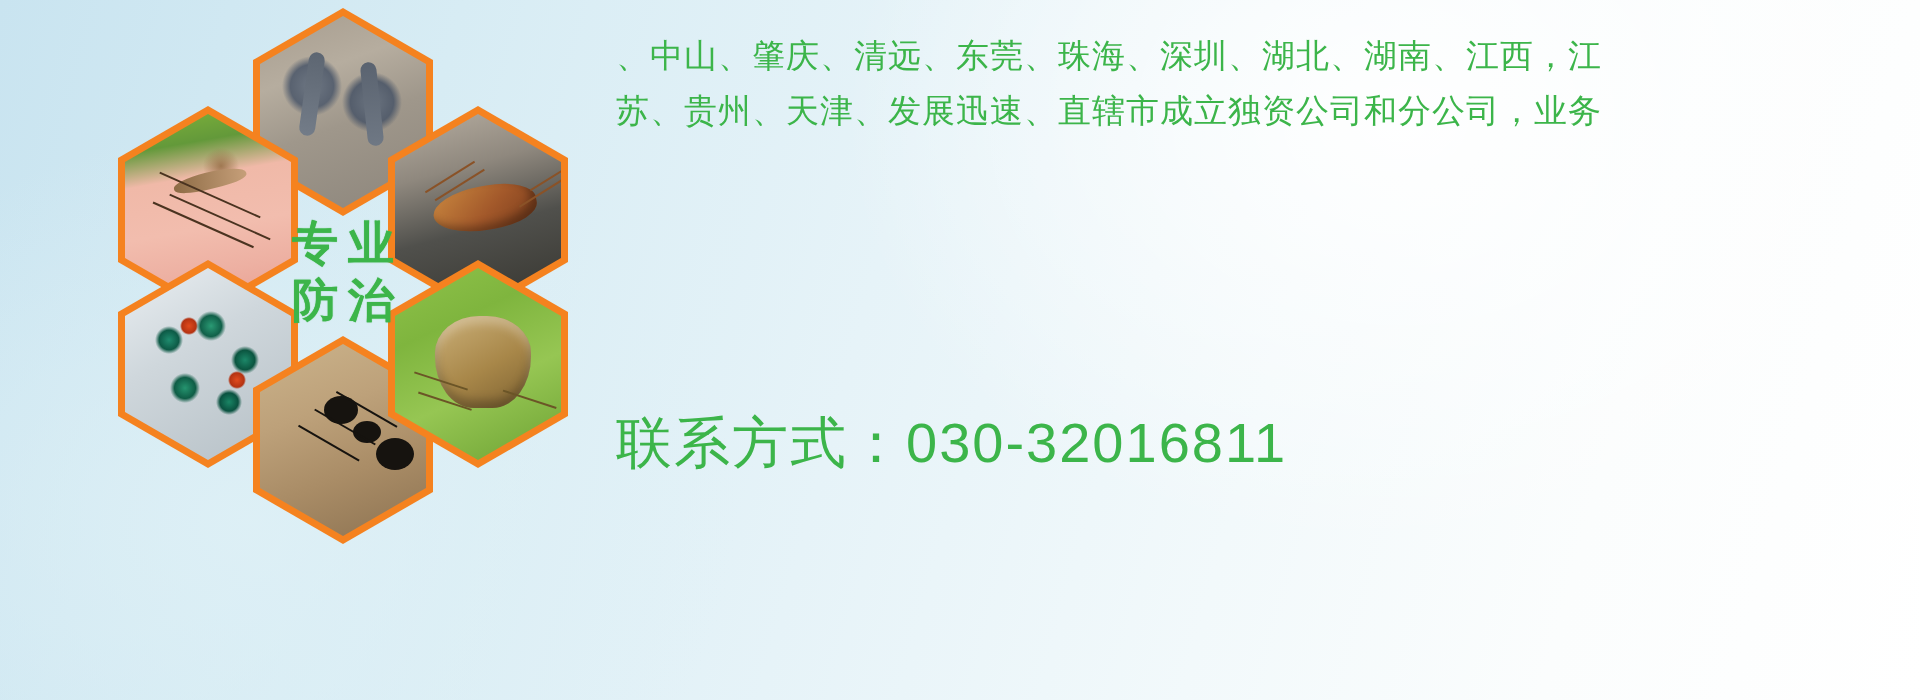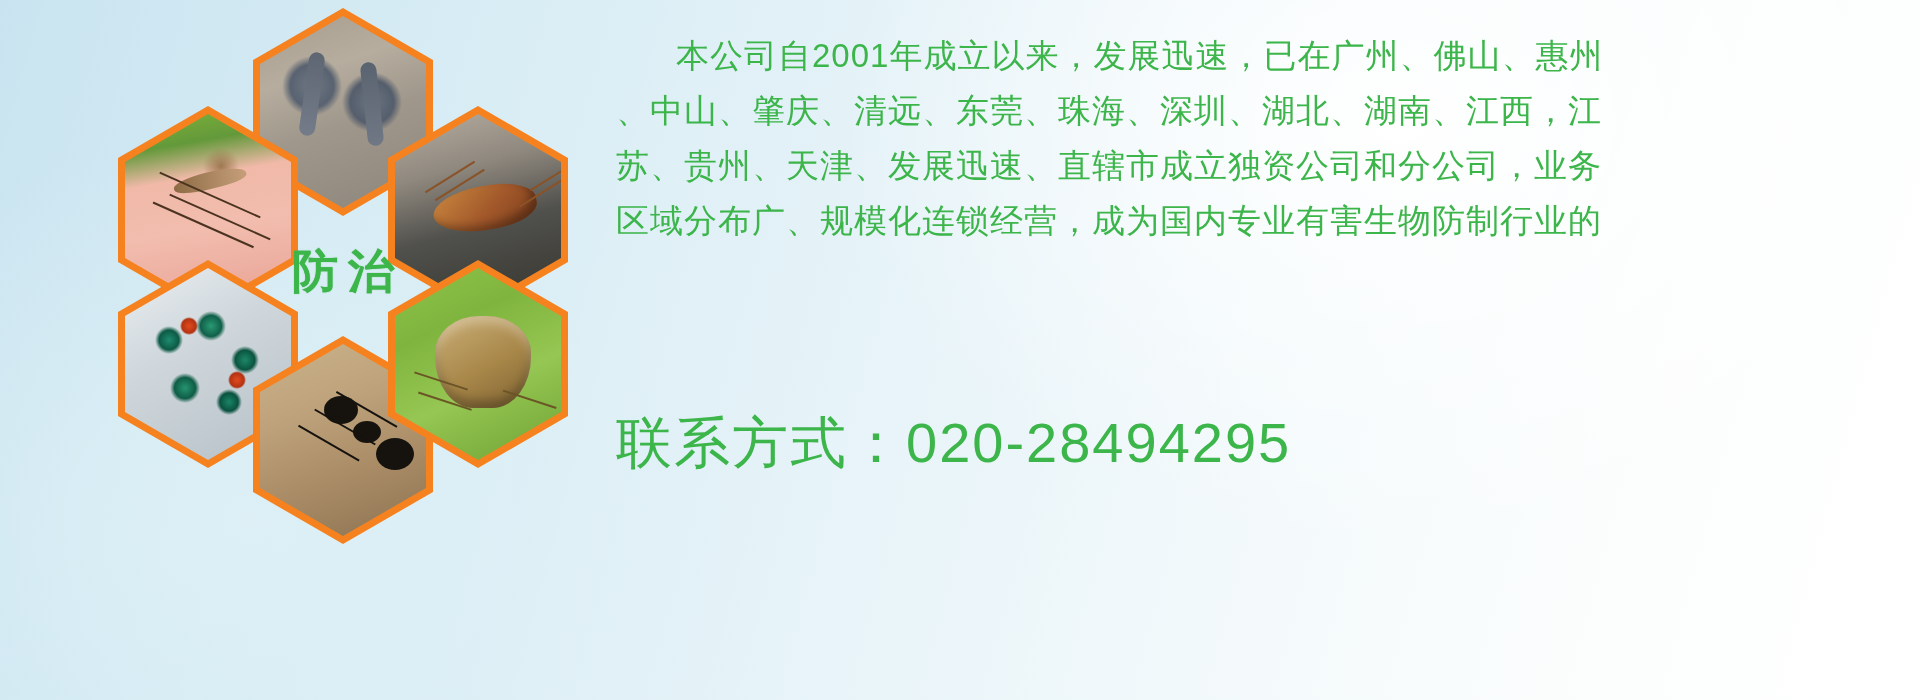--- a/index.html
+++ b/index.html
@@ -176,30 +176,29 @@
     </div>
 
     <div class="hex h-stink">
       <div class="inner">
         <div class="art stink"></div>
       </div>
     </div>
 
     <div class="hex h-center">
       <div class="inner">
+        <div class="slogan-l1">专业</div>
         <div class="slogan-l2">防治</div>
       </div>
     </div>
 
   </div>
 
   <div id="copy">
-    <div class="para-line first">本公司自2001年成立以来，发展迅速，已在广州、佛山、惠州</div>
     <div class="para-line">、中山、肇庆、清远、东莞、珠海、深圳、湖北、湖南、江西，江</div>
     <div class="para-line">苏、贵州、天津、发展迅速、直辖市成立独资公司和分公司，业务</div>
-    <div class="para-line">区域分布广、规模化连锁经营，成为国内专业有害生物防制行业的</div>
   </div>
 
   <div id="contact">
-    <div class="contact-line phone1">联系方式：020-28494295</div>
+    <div class="contact-line phone1">联系方式：030-32016811</div>
   </div>
 
 </div>
 
 </body></html>

